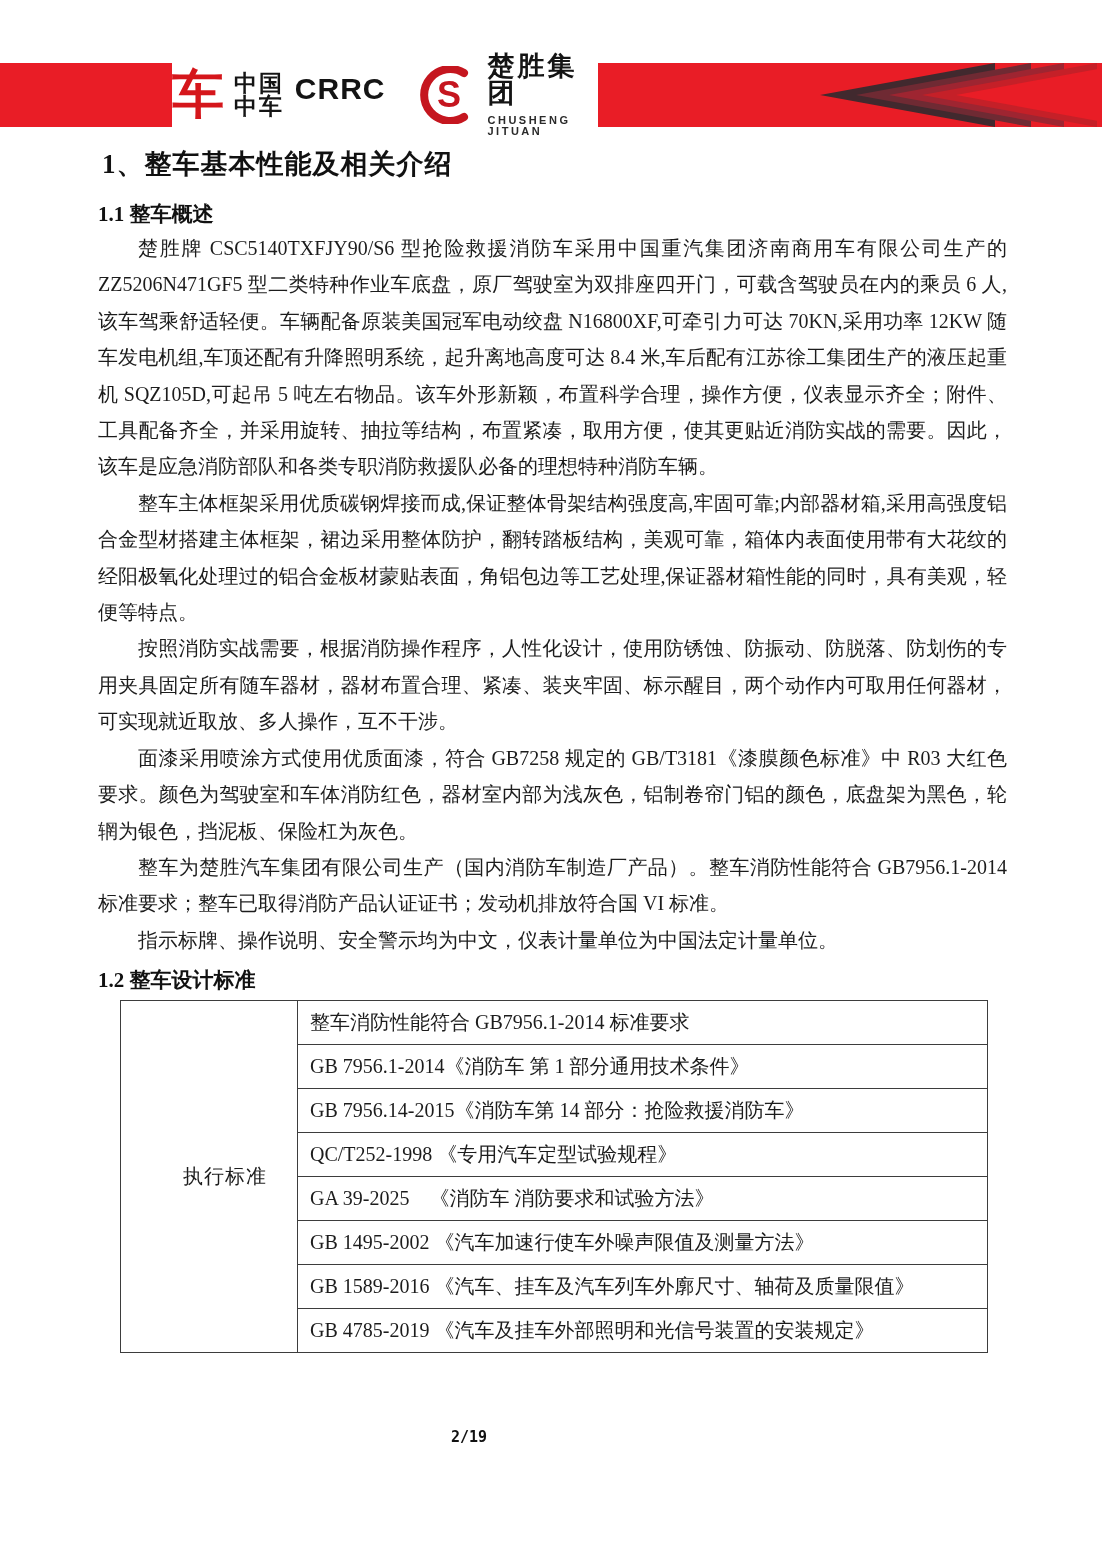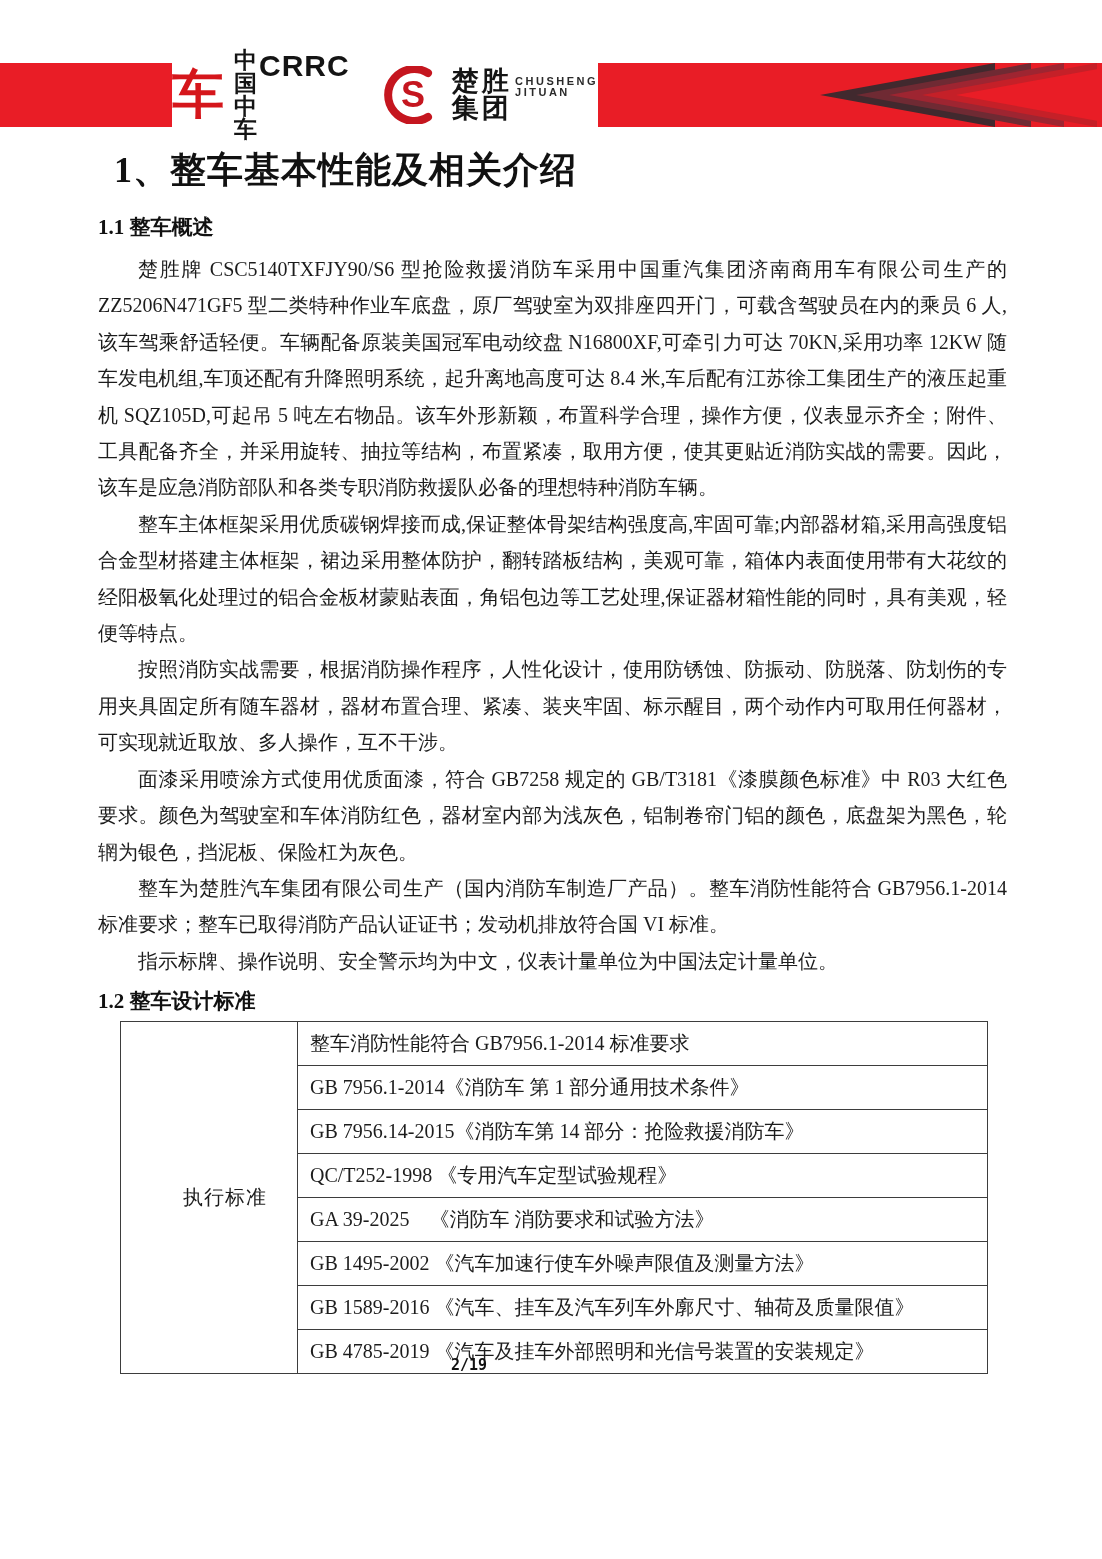--- a/index.html
+++ b/index.html
@@ -37,54 +37,54 @@
   }
   .crrc-text { display:flex; flex-direction:row; line-height:1; }
   .crrc-cn { font-size:23px; font-weight:bold; color:#141414;
              font-family:"Liberation Sans",sans-serif; letter-spacing:2px; }
   .crrc-en { font-size:30px; font-weight:bold; color:#141414;
              font-family:"Liberation Sans",sans-serif; letter-spacing:1px; margin-top:2px; }
 
   
   .cs { display:flex; align-items:center; gap:10px; }
   .cs-icon svg { display:block; }
-  .cs-text { display:flex; flex-direction:row; line-height:1; }
+  .cs-text { display:flex; flex-direction:column; line-height:1; }
   .cs-cn { font-size:27px; font-weight:bold; color:#141414;
            font-family:"Liberation Sans",sans-serif; letter-spacing:3px; }
   .cs-en { font-size:11px; font-weight:bold; color:#2a2a2a;
            font-family:"Liberation Sans",sans-serif; letter-spacing:2.5px; margin-top:8px; }
 
   
   .content { position:absolute; top:146px; left:98px; width:909px; }
   h1.doc-title {
-    font-size:36px; font-weight:bold; color:#111;
-    margin:0 0 18px 16px; letter-spacing:1px;
+    font-size:27px; font-weight:bold; color:#111;
+    margin:0 0 18px 4px; letter-spacing:1px;
   }
-  h2.sec-head { font-size:21px; font-weight:bold; color:#111; margin:6px 0 10px 0; }
+  h2.sec-head { font-size:21px; font-weight:bold; color:#111; margin:6px 0 2px 0; }
   p.body-par {
     font-size:20px; line-height:36.4px; text-align:justify;
     text-indent:2em; color:#1c1c1c;
   }
   h2.sec-head-2 { font-size:21px; font-weight:bold; color:#111; margin:8px 0 6px 0; }
 
   
   table.std {
     border-collapse:collapse; margin-left:22px; width:868px;
     table-layout:fixed;
   }
   table.std td, table.std th {
     border:1.6px solid #3d3d3d; font-weight:normal;
     font-size:20px; color:#1c1c1c; height:44px; vertical-align:middle;
   }
   table.std th.rowhead { width:177px; text-align:center; letter-spacing:1px;padding-left:32px; }
   table.std td.cell { padding-left:12px; white-space:pre-wrap; text-align:left; }
 
   
   .footer {
-    position:absolute; top:1356px; left:0; width:938px; text-align:center;
+    position:absolute; top:1428px; left:0; width:938px; text-align:center;
   }
   .page-num {
     font-family:"DejaVu Sans Mono",monospace; font-weight:bold;
     font-size:15px; color:#111;
   }
 </style>
 </head>
 <body>
 
 <div class="page">

